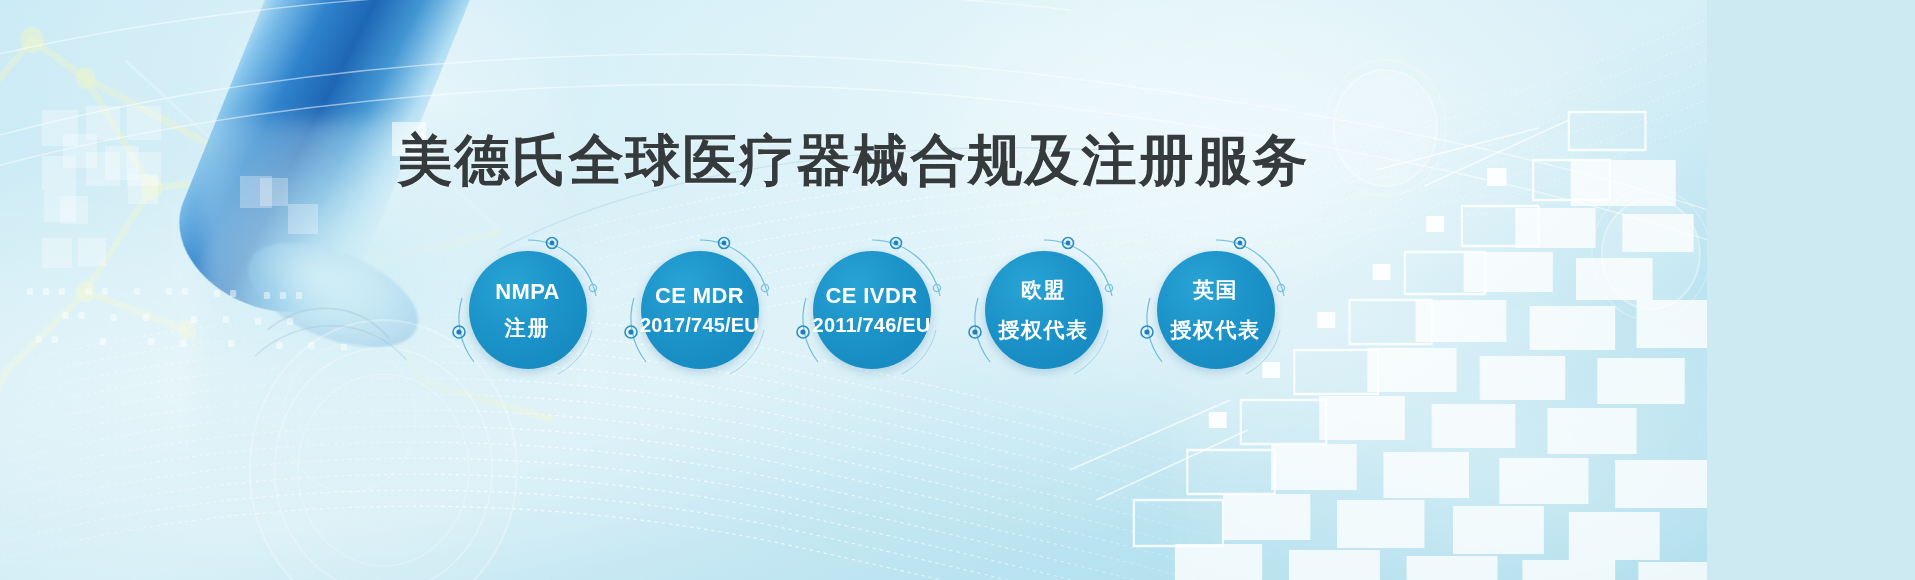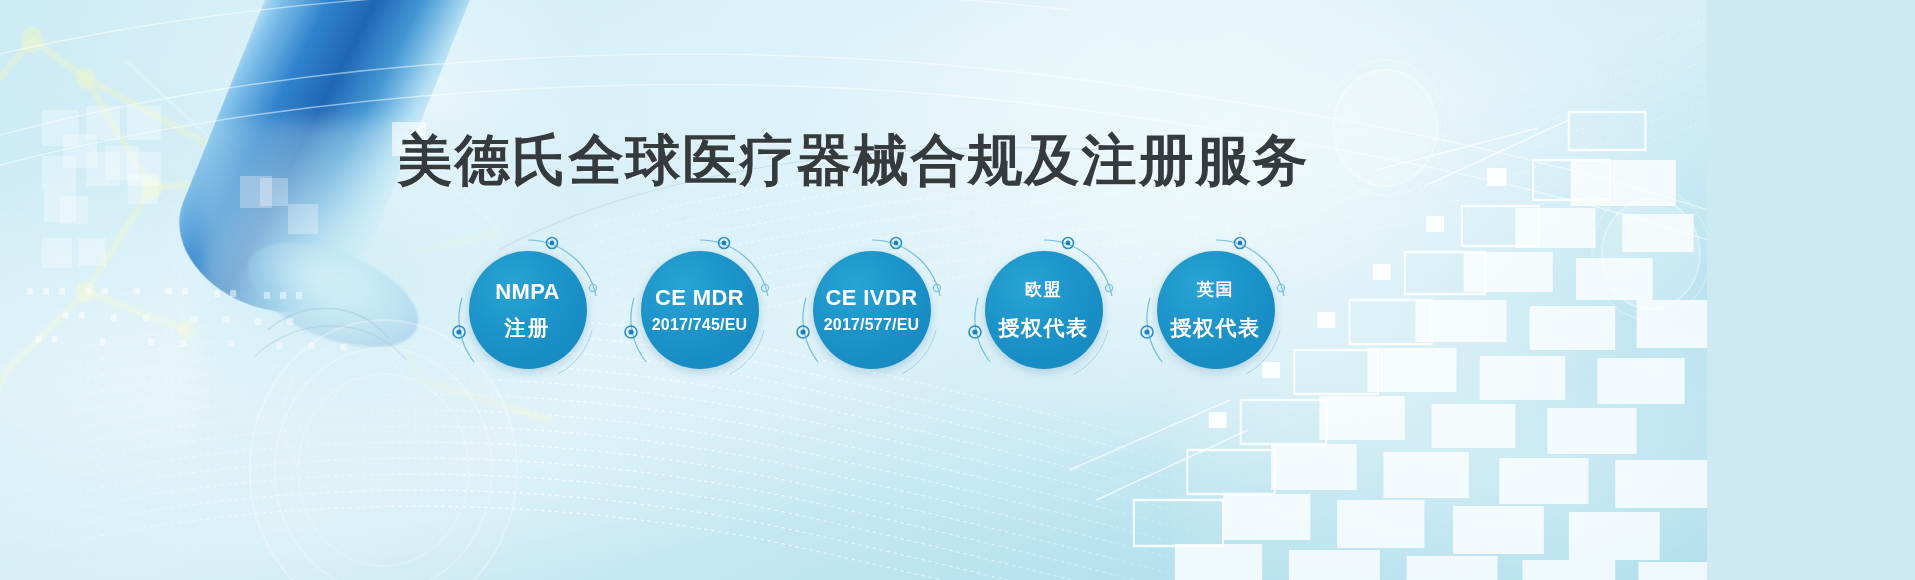--- a/index.html
+++ b/index.html
@@ -142,27 +142,27 @@
     text-align:center;
     line-height:1.22;
   }
   .badge .l1{
     font-size:22px;
     font-weight:700;
     letter-spacing:.4px;
     white-space:nowrap;
   }
   .badge .l2{
-    font-size:16px;
+    font-size:20px;
     font-weight:700;
     letter-spacing:.2px;
     white-space:nowrap;
     margin-top:3px;
   }
-  .badge.cn .l1{font-size:17px;letter-spacing:1.5px;}
+  .badge.cn .l1{font-size:21px;letter-spacing:1.5px;}
   .badge.cn .l2{font-size:21px;letter-spacing:1.5px;margin-top:14px;}
   .badge.nmpa .l2{font-size:21px;letter-spacing:2px;margin-top:9px;}
 </style>
 </head>
 <body>
 
 <div class="banner">
 
   <svg class="svg-layer" viewBox="0 0 1915 580" preserveAspectRatio="none">
     <defs>
@@ -460,21 +460,21 @@
           <path d="M140,96 A66,66 0 0 1 106,140"></path>
         </g>
         <circle cx="100" cy="9" r="5.5" fill="none" stroke="#2e8fc4" stroke-width="1.6"></circle>
         <circle cx="100" cy="9" r="2.4" fill="#1b7fc0"></circle>
         <circle cx="7" cy="98" r="6" fill="none" stroke="#2e8fc4" stroke-width="1.6"></circle>
         <circle cx="7" cy="98" r="2.6" fill="#1b7fc0"></circle>
         <circle cx="141" cy="54" r="3.6" fill="none" stroke="#7cc2e2" stroke-width="1.3"></circle>
       </svg>
       <div class="disc">
         <span class="l1">CE IVDR</span>
-        <span class="l2">2017/577/EU</span>
+        <span class="l2">2011/746/EU</span>
       </div>
     </div>
 
     <div class="badge cn">
       <svg class="ring" viewBox="0 0 152 152">
         <g fill="none" stroke="#5bb6dc" stroke-width="1.2" opacity="0.85">
           <path d="M76,6 A70,70 0 0 1 144,62"></path>
           <path d="M22,128 A70,70 0 0 1 10,64"></path>
         </g>
         <g fill="none" stroke="#8ecbe6" stroke-width="1" opacity="0.7">

